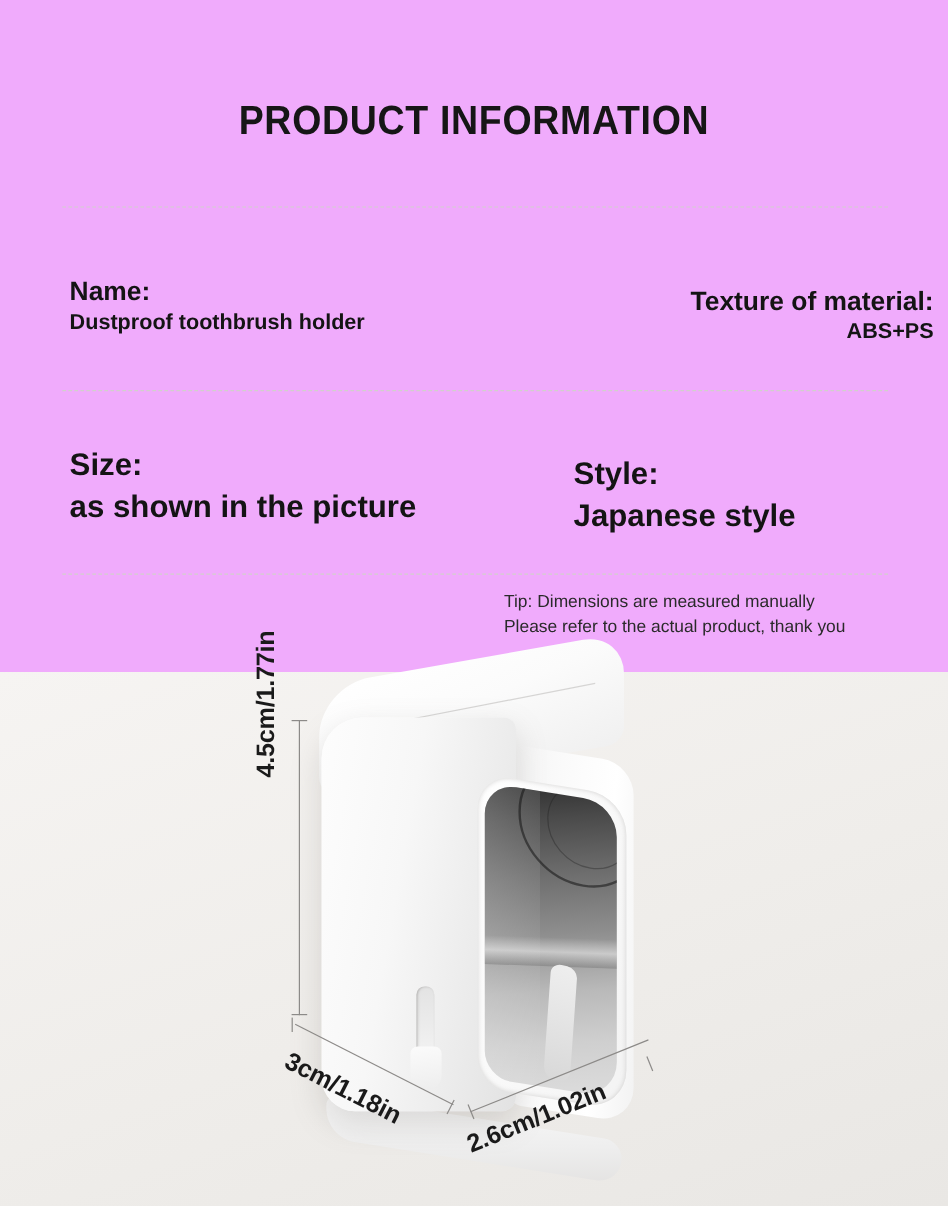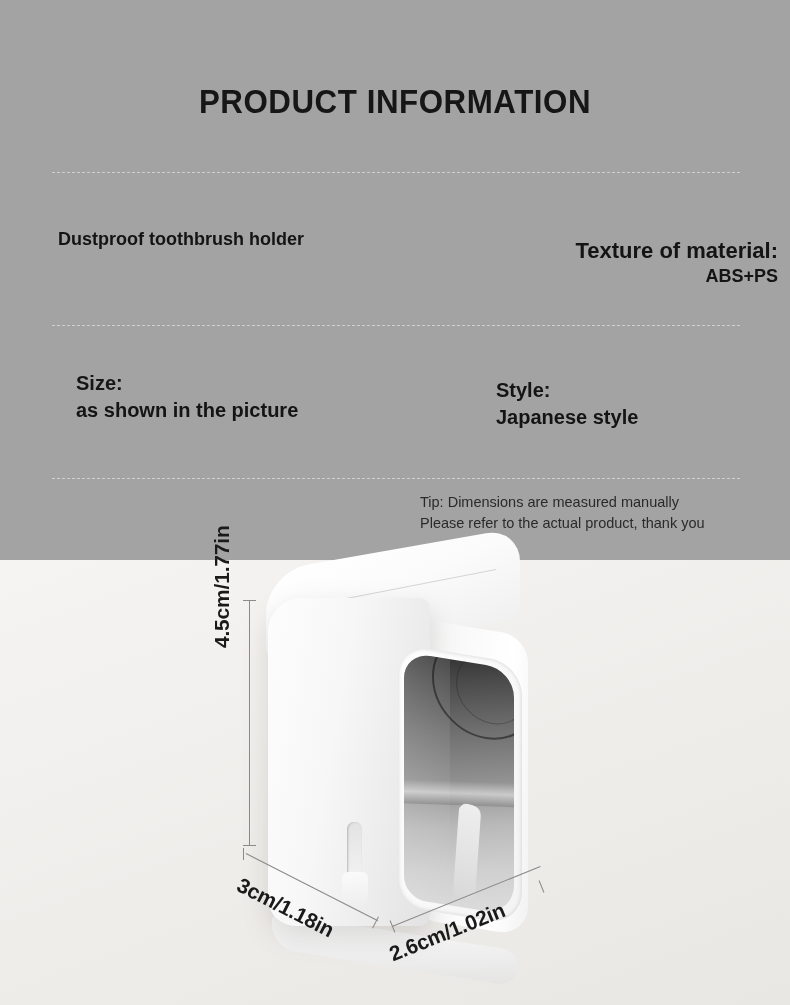--- a/index.html
+++ b/index.html
@@ -9,21 +9,21 @@
     height:1005px;
     background:#f2f0ed;
     font-family:"Liberation Sans", sans-serif;
     overflow:hidden;
   }
 
   #page {
     position:relative;
     width:790px;
     height:1005px;
-    background:#a3a3a3;
+    background:#f0abfc;
   }
 
   
   .page-title {
     position:absolute;
     left:0; top:82px;
     width:790px;
     text-align:center;
     font-family:"Liberation Sans Narrow","Liberation Sans",sans-serif;
     font-weight:700;
@@ -69,22 +69,21 @@
     font-size:18px;
     font-weight:700;
     color:#141414;
     line-height:1.33;
     white-space:nowrap;
   }
   
   .spec-row.row2 .spec-label,
   .spec-row.row2 .spec-value {
     font-weight:600;
-    font-size:20px;
-    margin-left:18px;
+    font-size:26px;
   }
 
   
   .tip-block {
     position:absolute;
     left:420px; top:492px;
     width:360px;
     font-size:14.5px;
     font-weight:400;
     color:#2a2a2a;
@@ -305,20 +304,21 @@
 <body>
 
 <div id="page">
 
   <div class="page-title">PRODUCT INFORMATION</div>
 
   <div class="divider d1"></div>
 
   <div class="spec-row row1">
     <div class="spec-cell left">
+      <div class="spec-label">Name:</div>
       <div class="spec-value">Dustproof toothbrush holder</div>
     </div>
     <div class="spec-cell right">
       <div class="spec-label">Texture of material:</div>
       <div class="spec-value">ABS+PS</div>
     </div>
   </div>
 
   <div class="divider d2"></div>
 

